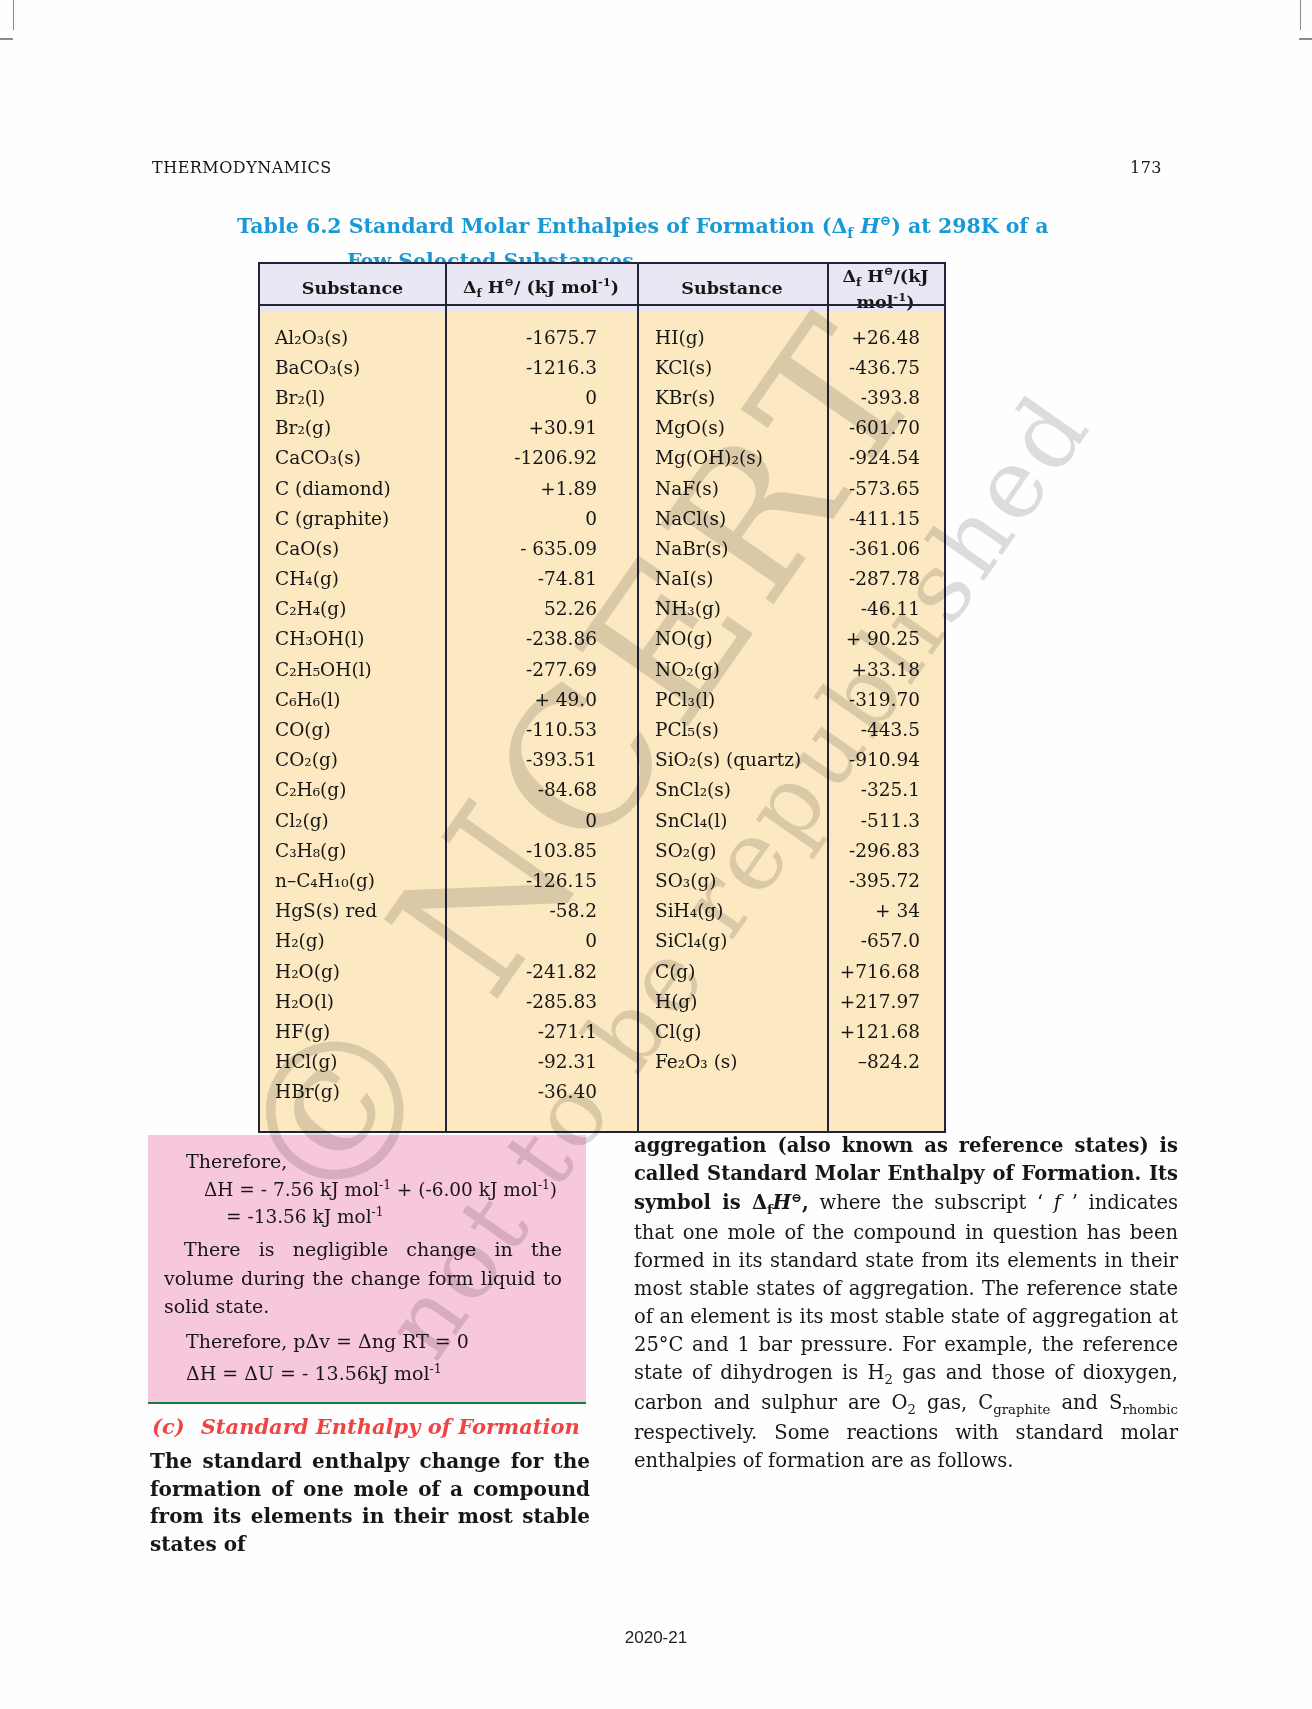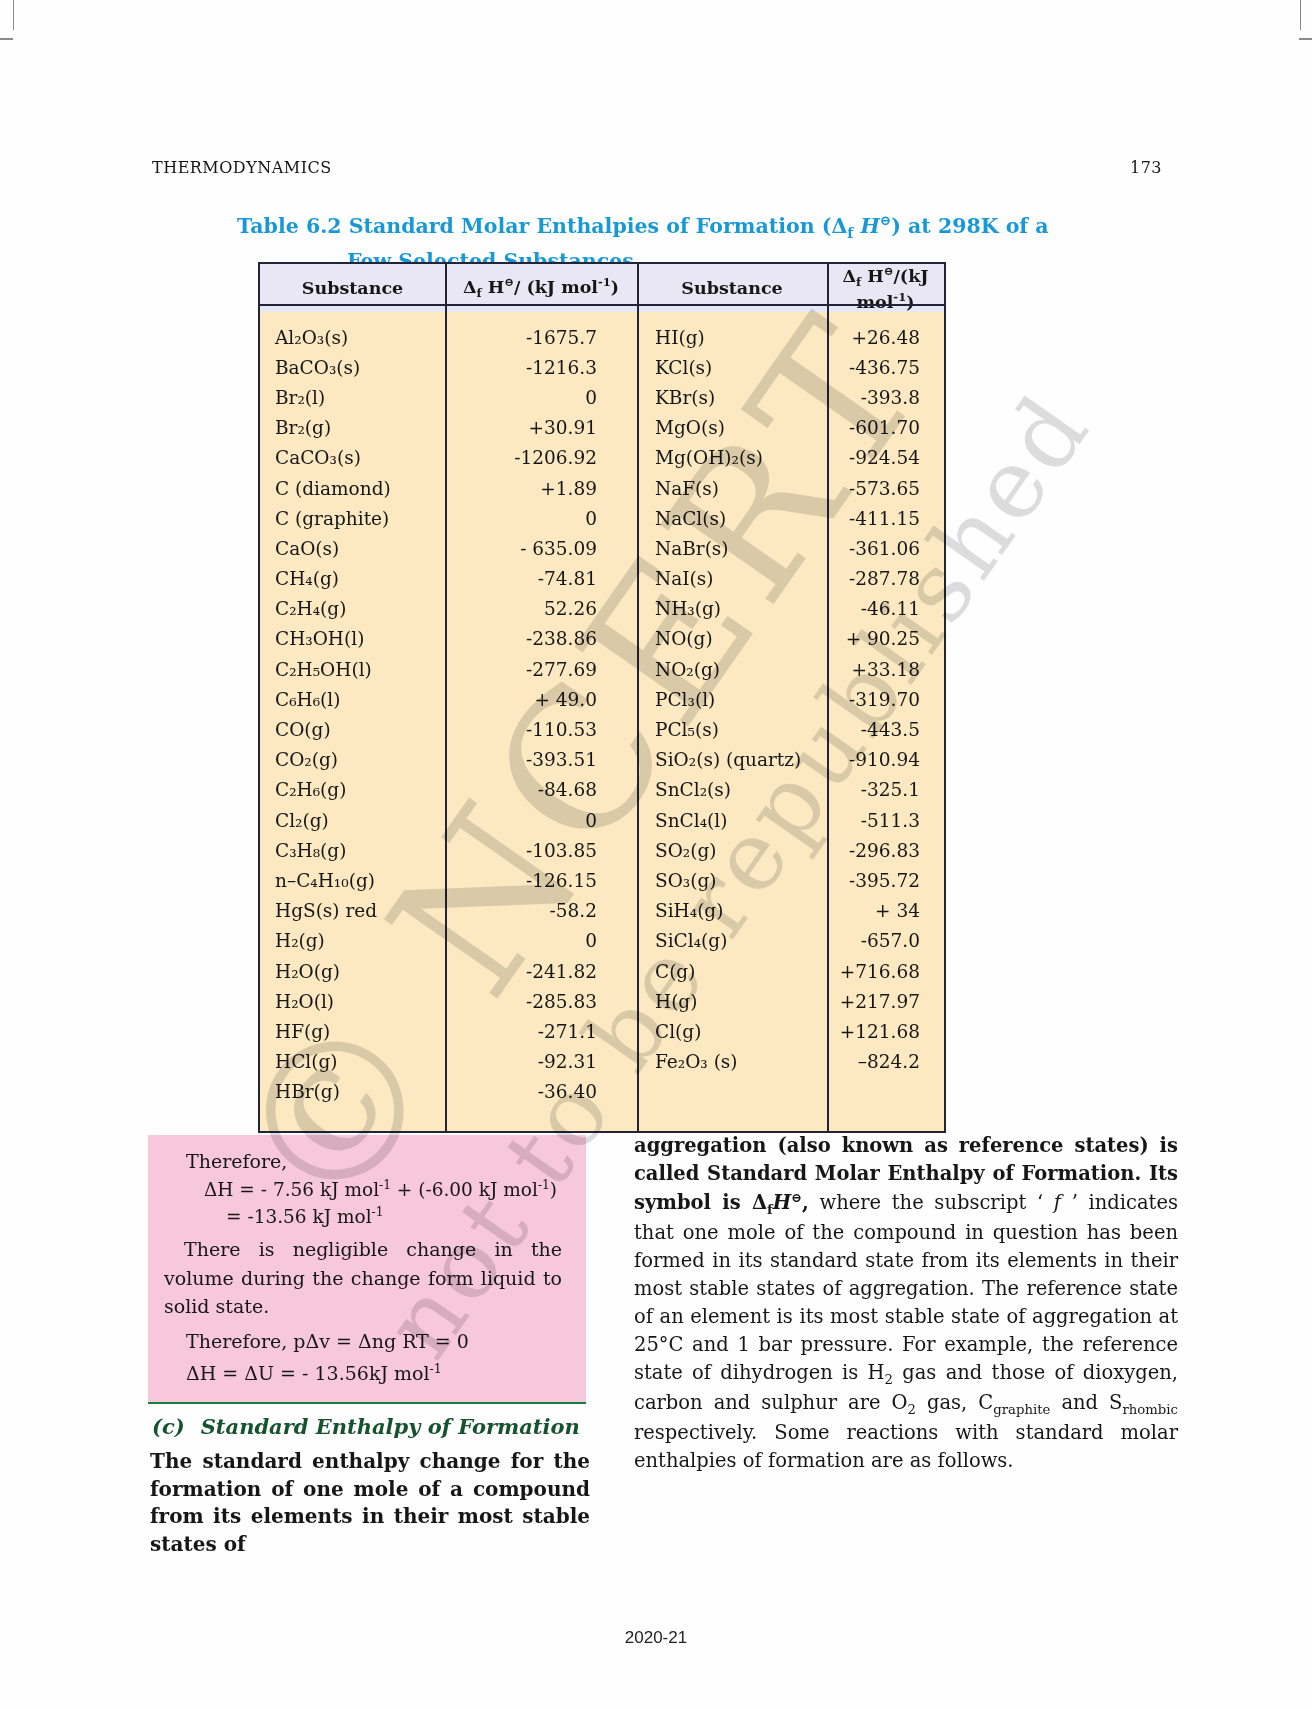--- a/index.html
+++ b/index.html
@@ -37,21 +37,21 @@
   .pinkbox{position:absolute;left:148px;top:1135px;width:438px;box-sizing:border-box;
            background:#f7c7db;border-bottom:2px solid #15803d;padding:12px 24px 14px 16px;
            font-size:19px;line-height:1.5;}
   .pb-l1{margin-left:22px;}
   .pb-eq1{margin-left:40px;font-size:18.5px;}
   .pb-eq2{margin-left:62px;font-size:18.5px;}
   .pb-para{text-align:justify;text-indent:20px;margin-top:4px;}
   .pb-l5{margin-left:22px;margin-top:6px;}
   .pb-l6{margin-left:22px;margin-top:4px;}
   
-  .sec-head{position:absolute;left:152px;top:1414px;color:#14532d;font-weight:bold;
+  .sec-head{position:absolute;left:152px;top:1414px;color:#ef4444;font-weight:bold;
             font-style:italic;font-size:21px;}
   .sec-head .lbl{margin-right:16px;}
   .col-left-para{position:absolute;left:150px;top:1448px;width:440px;font-weight:bold;
                  font-size:20px;line-height:1.38;text-align:justify;}
   .col-right-para{position:absolute;left:622px;top:1132px;width:544px;font-size:19.5px;
                   line-height:1.44;text-align:justify;margin-left:12px;}
   sub{font-size:68%;}
   sup{font-size:66%;}
   
   .footer{position:absolute;left:0;right:0;top:1628px;text-align:center;font-size:17px;

